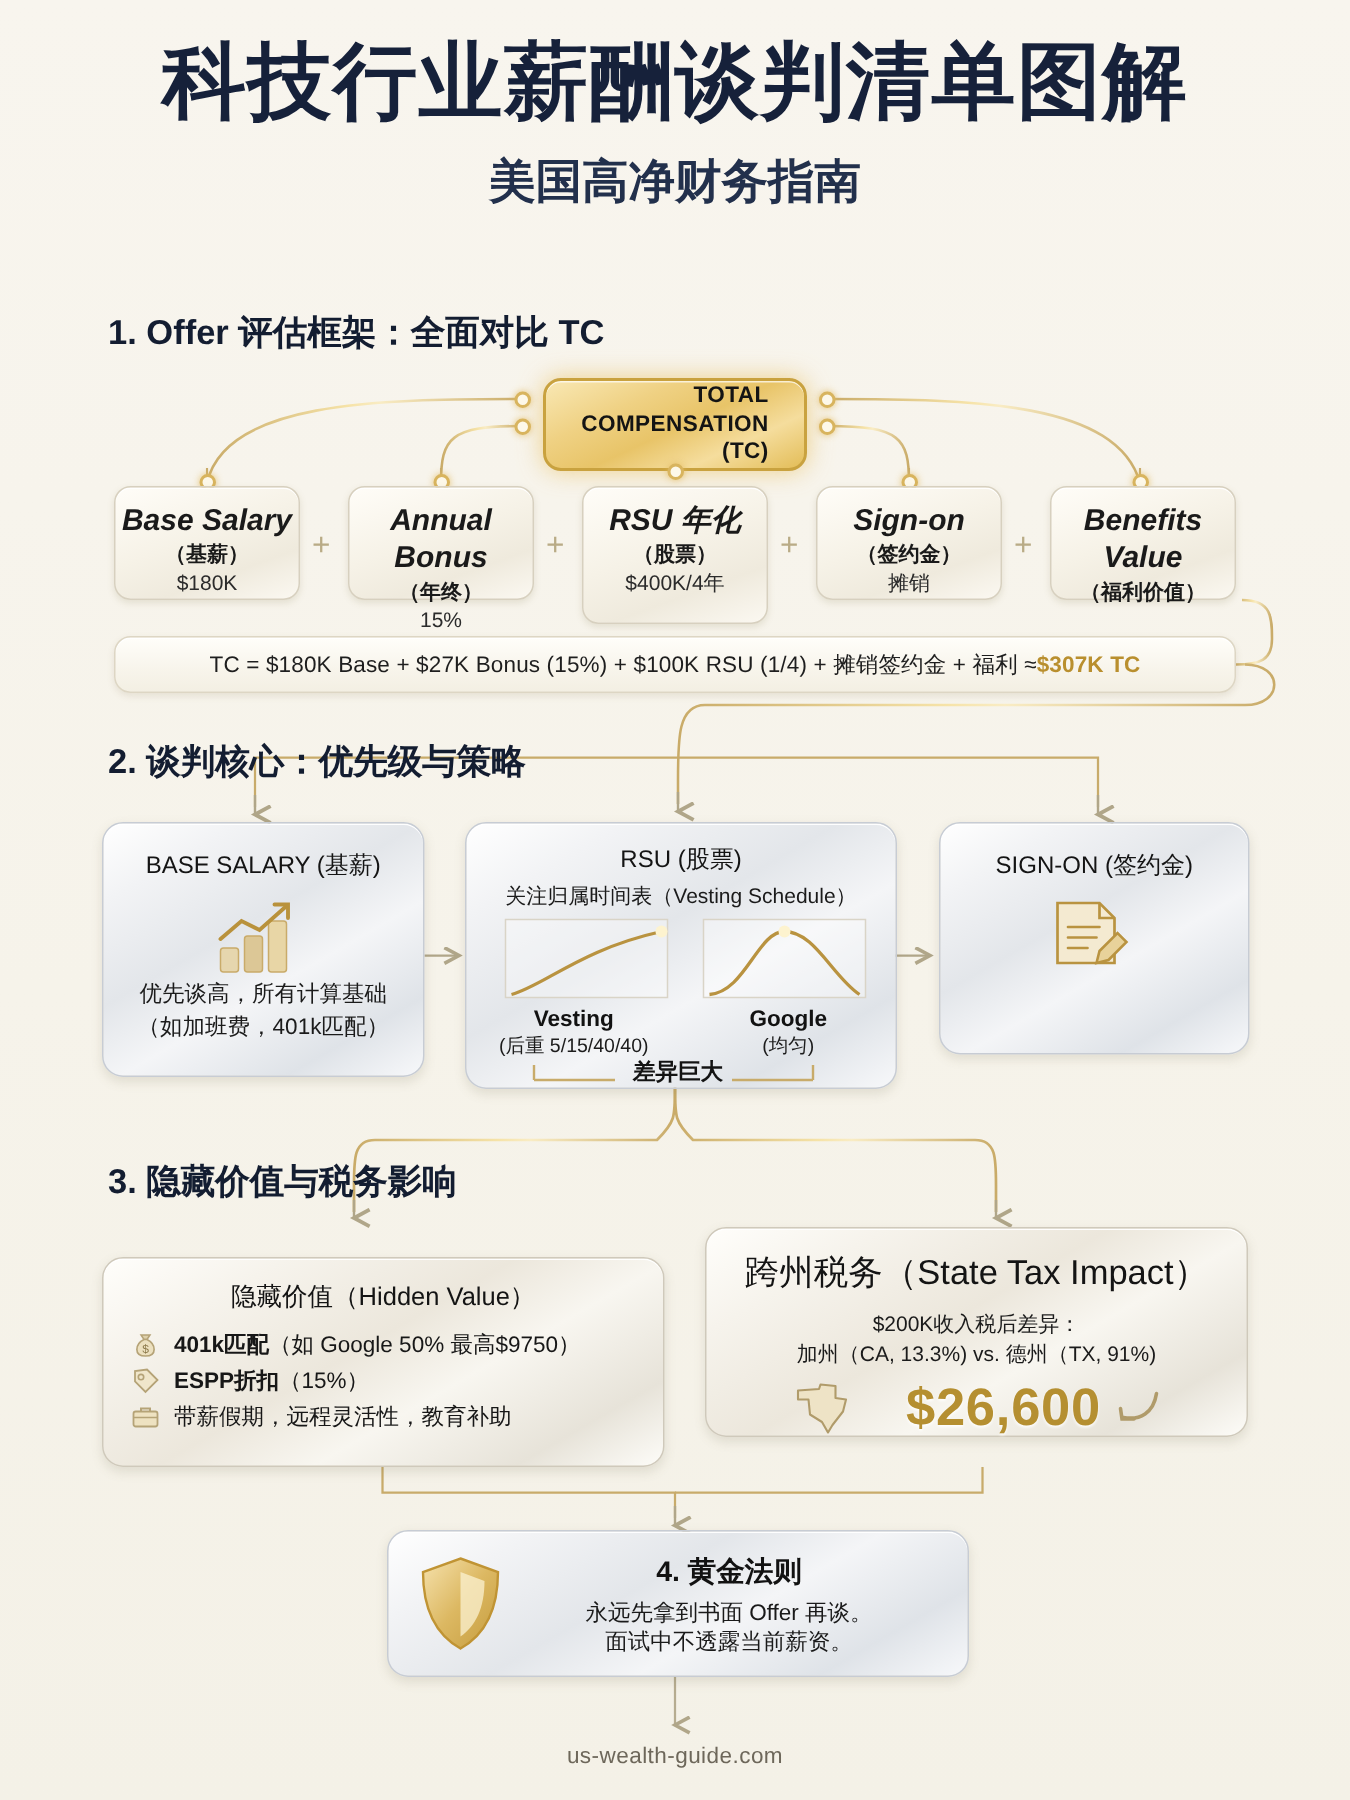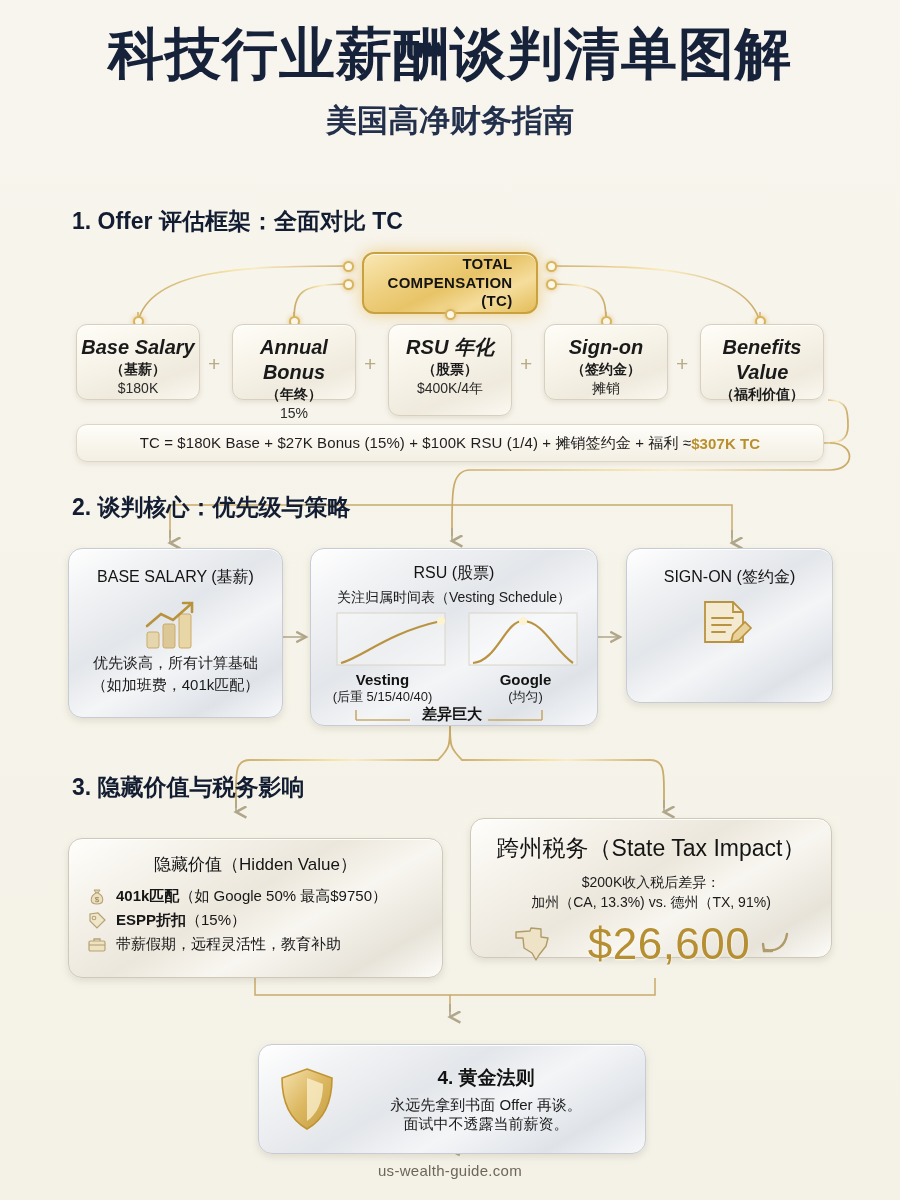--- a/index.html
+++ b/index.html
@@ -93,21 +93,21 @@
   
   .c-title { font-size:16px; font-weight:400; color:#141414; text-align:center; }
   .c-sub   { font-size:15px; color:#1b1b1b; text-align:center; line-height:1.45; }
 
   
   .hv-row { display:flex; align-items:center; gap:9px; margin:4px 0 0 18px; }
   .hv-row .txt { font-size:15px; color:#171717; }
   .hv-row .txt b { font-weight:700; }
 
   .big-amt {
-    font-size:44px; font-weight:400; color:#b58f31; letter-spacing:.5px;
+    font-size:35px; font-weight:700; color:#b58f31; letter-spacing:.5px;
     text-shadow:0 1px 2px rgba(255,255,255,.9);
     margin-left:24px;
   }
 
   .footer {
     position:absolute; width:900px; text-align:center;
     font-size:15px; color:#6d675a; letter-spacing:.3px;
   }
   svg { display:block; }
   .abs { position:absolute; }
@@ -352,21 +352,21 @@
         <path d="M4,6 L18,5 L19,2 L29,3 L29,11 L36,12 L34,20 L27,29 L24,34 L20,27 L12,22 L11,12 L4,12 Z" fill="#eee3c6" stroke="#b09b6a" stroke-width="1.4" stroke-linejoin="round"></path>
       </svg>
       <div class="big-amt">$26,600</div>
       <svg width="30" height="26">
         <path d="M27,3 C25,16 16,21 5,19" fill="none" stroke="#b09b6a" stroke-width="2.4" stroke-linecap="round"></path>
         <path d="M3,13 L4,20 L12,20" fill="none" stroke="#b09b6a" stroke-width="2.4" stroke-linecap="round"></path>
       </svg>
     </div>
   </div>
 
-  <div class="card" style="left:258px; top:1044px; width:388px; height:110px;">
+  <div class="card" style="left:258px; top:1020px; width:388px; height:98px;">
     <div style="display:flex; align-items:center; height:100%; padding:0 16px;">
       <svg width="64" height="70">
         <defs>
           <linearGradient id="shg" x1="0" y1="0" x2="1" y2="1">
             <stop offset="0%" stop-color="#f6e2ad"></stop>
               <stop offset="50%" stop-color="#dcb862"></stop>
             <stop offset="100%" stop-color="#c59c3e"></stop>
           </linearGradient>
         </defs>
         <path d="M32,5 L57,14 C57,40 48,56 32,65 C16,56 7,40 7,14 Z" fill="url(#shg)" stroke="#c09434" stroke-width="1.6"></path>

